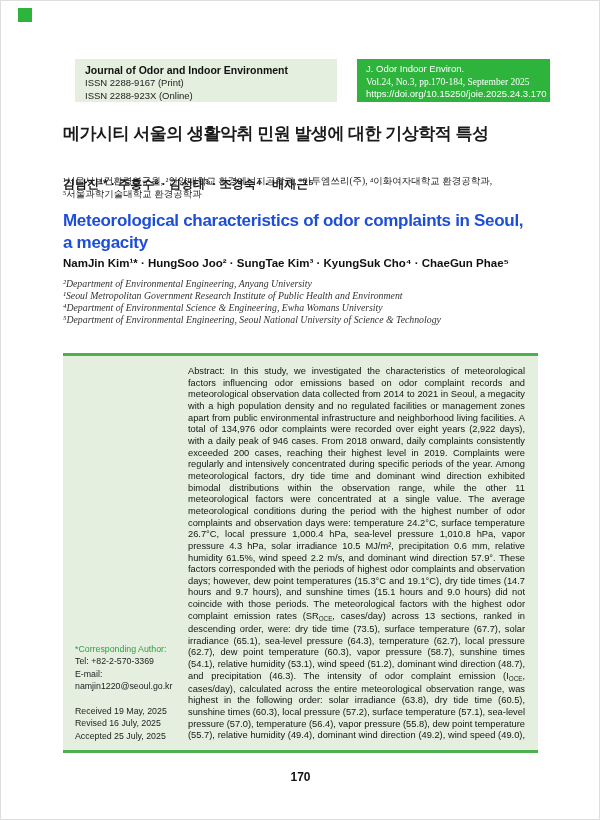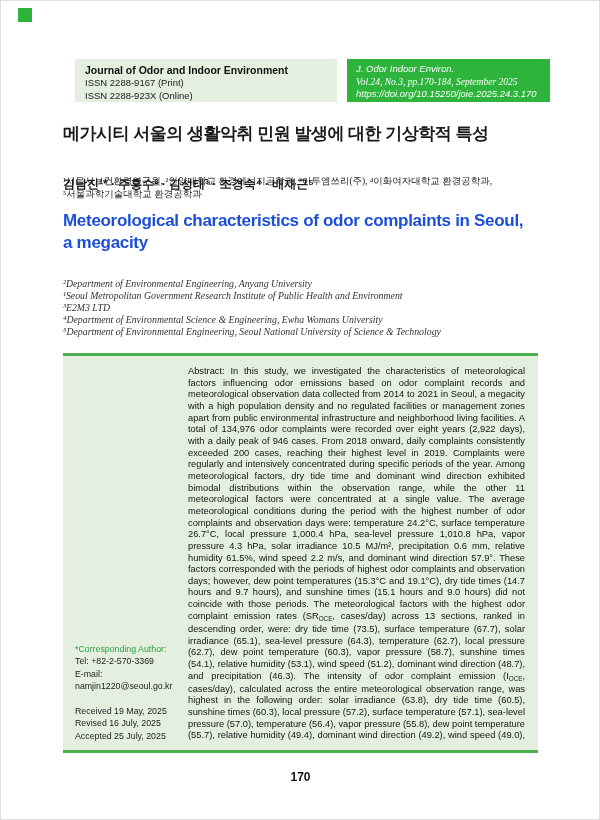--- a/index.html
+++ b/index.html
@@ -2,25 +2,25 @@
 <html><head>
 <meta charset="utf-8">
 <style>
   html,body{margin:0;padding:0;background:#fff;}
   .page{
     position:relative;width:600px;height:820px;box-sizing:border-box;
     background:#fff;border:1px solid #dedede;overflow:hidden;
     font-family:"Liberation Sans","DejaVu Sans",sans-serif;color:#1a1a1a;
   }
   .logo-square{position:absolute;left:17px;top:7px;width:14px;height:14px;background:#2eb43c;}
-  .header{position:absolute;left:62px;top:58px;width:475px;height:43px;display:flex;gap:10px;padding-left:12px;}
+  .header{position:absolute;left:62px;top:58px;width:475px;height:43px;display:flex;gap:20px;padding-left:12px;}
   .header-left{background:#e4efdf;flex:0 0 262px;box-sizing:border-box;padding:5px 0 0 10px;}
   .journal-title{font-weight:bold;font-size:10.5px;line-height:13px;color:#111;}
   .issn{font-size:9.5px;line-height:12.5px;color:#222;}
-  .header-right{background:#2eb43c;flex:1;box-sizing:border-box;padding:4px 0 0 9px;color:#ffffff;font-style:italic;}
+  .header-right{background:#2eb43c;flex:1;box-sizing:border-box;padding:4px 0 0 9px;color:#ffffff;}
   .hr-line{font-size:9.5px;line-height:12.5px;}
   .hr-vol{font-family:"Liberation Serif","DejaVu Serif",serif;}
   .kr-title{position:absolute;left:62px;top:121px;width:475px;font-size:17px;font-weight:bold;letter-spacing:-0.5px;}
   .kr-authors{position:absolute;left:62px;top:151px;width:475px;font-size:12px;font-weight:bold;margin-top:24px;}
   .kr-affil{position:absolute;left:62px;top:174px;width:475px;font-size:9.5px;line-height:13px;
     font-family:"Liberation Serif","DejaVu Serif",serif;color:#222;}
   .en-title{position:absolute;left:62px;top:209px;width:478px;font-size:17px;font-weight:bold;
     line-height:22px;letter-spacing:-0.3px;color:#1d4ed8;}
   .en-authors{position:absolute;left:62px;top:256px;width:475px;font-size:11.5px;font-weight:bold;color:#111;}
   .en-affil{position:absolute;left:62px;top:277px;width:475px;font-size:9.8px;line-height:12px;
@@ -61,24 +61,24 @@
   <div class="kr-authors">김남진¹* · 주홍수² · 김성태³ · 조경숙⁴ · 배재근⁵</div>
   <div class="kr-affil">
     <div>¹서울시보건환경연구원, ²안양대학교 환경에너지공학과, ³이투엠쓰리(주), ⁴이화여자대학교 환경공학과,</div>
     <div>⁵서울과학기술대학교 환경공학과</div>
   </div>
 
   <div class="en-title">
     <div>Meteorological characteristics of odor complaints in Seoul,</div>
     <div>a megacity</div>
   </div>
+  <div class="en-authors">NamJin Kim¹* · HungSoo Joo² · SungTae Kim³ · KyungSuk Cho⁴ · ChaeGun Phae⁵</div>
   <div class="en-affil">
     <div>²Department of Environmental Engineering, Anyang University</div>
     <div>¹Seoul Metropolitan Government Research Institute of Public Health and Environment</div>
-    <div>³E2M3 LTD</div>
     <div>⁴Department of Environmental Science &amp; Engineering, Ewha Womans University</div>
     <div>⁵Department of Environmental Engineering, Seoul National University of Science &amp; Technology</div>
   </div>
 
   <div class="abstract-box">
     <div class="sidebar">
       <div class="corr">*Corresponding Author:</div>
       <div>Tel: +82-2-570-3369</div>
       <div>E-mail: namjin1220@seoul.go.kr</div>
       <div class="block-gap"></div>

